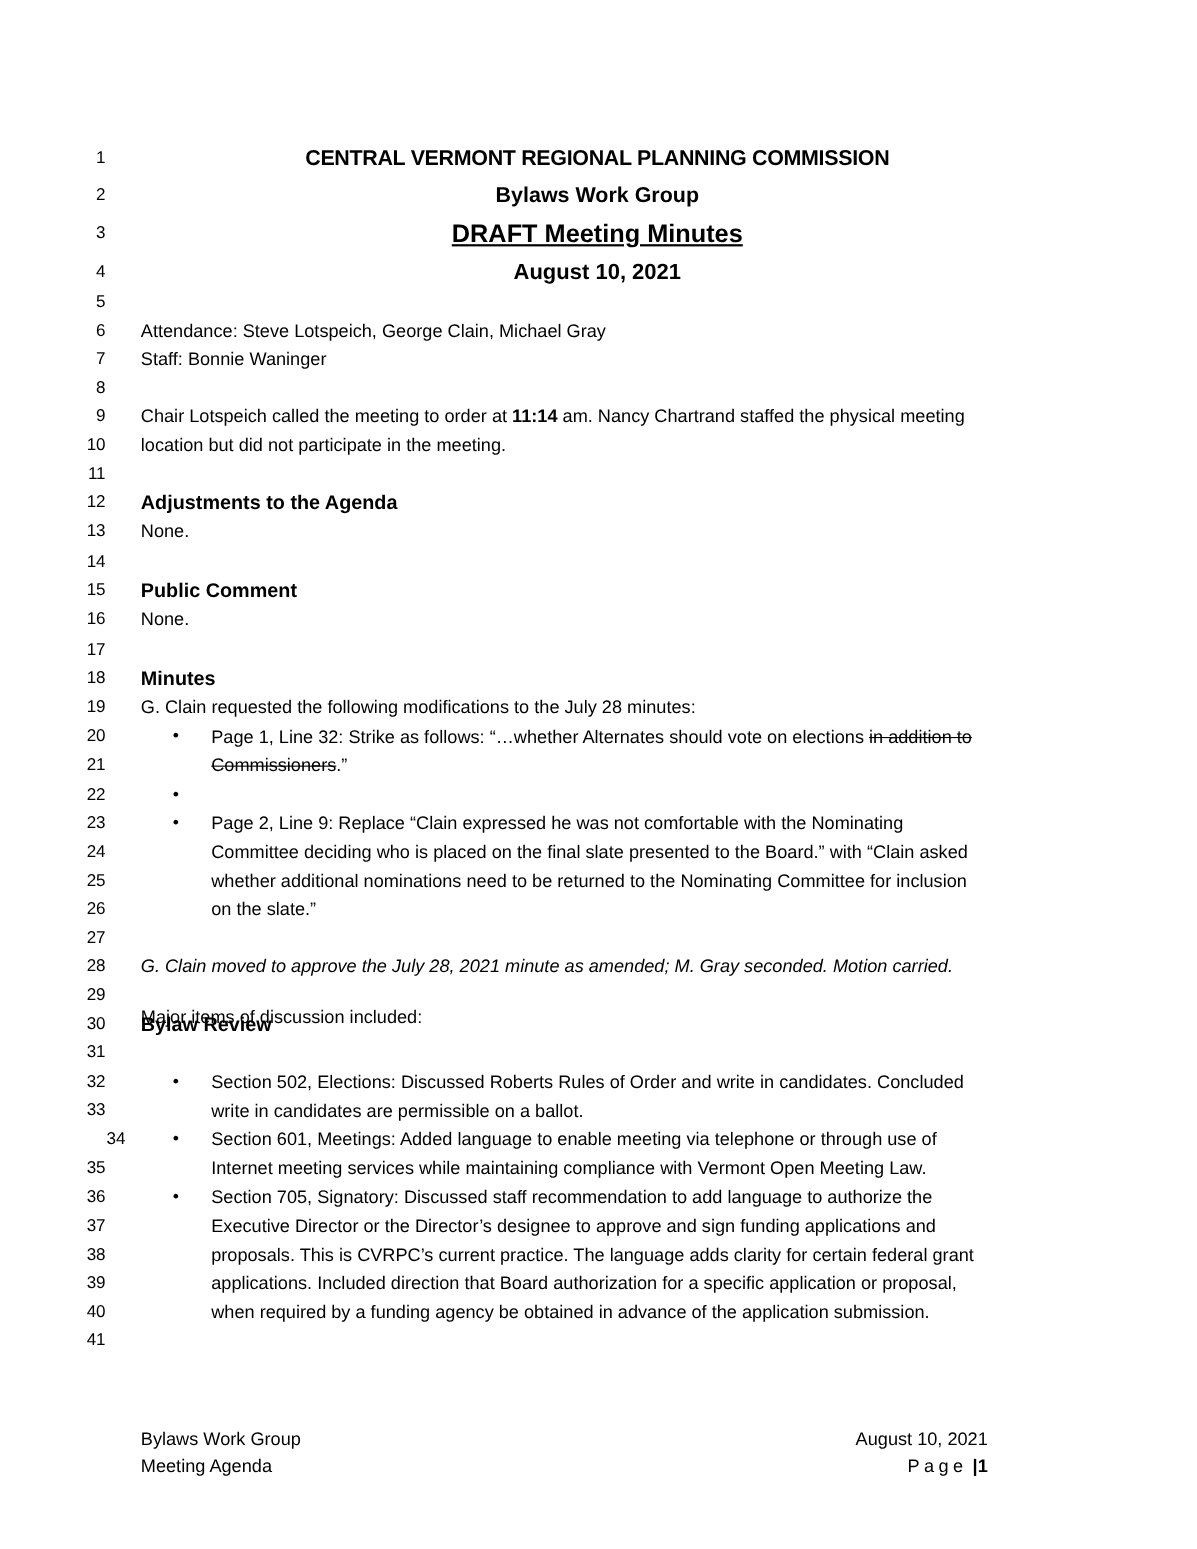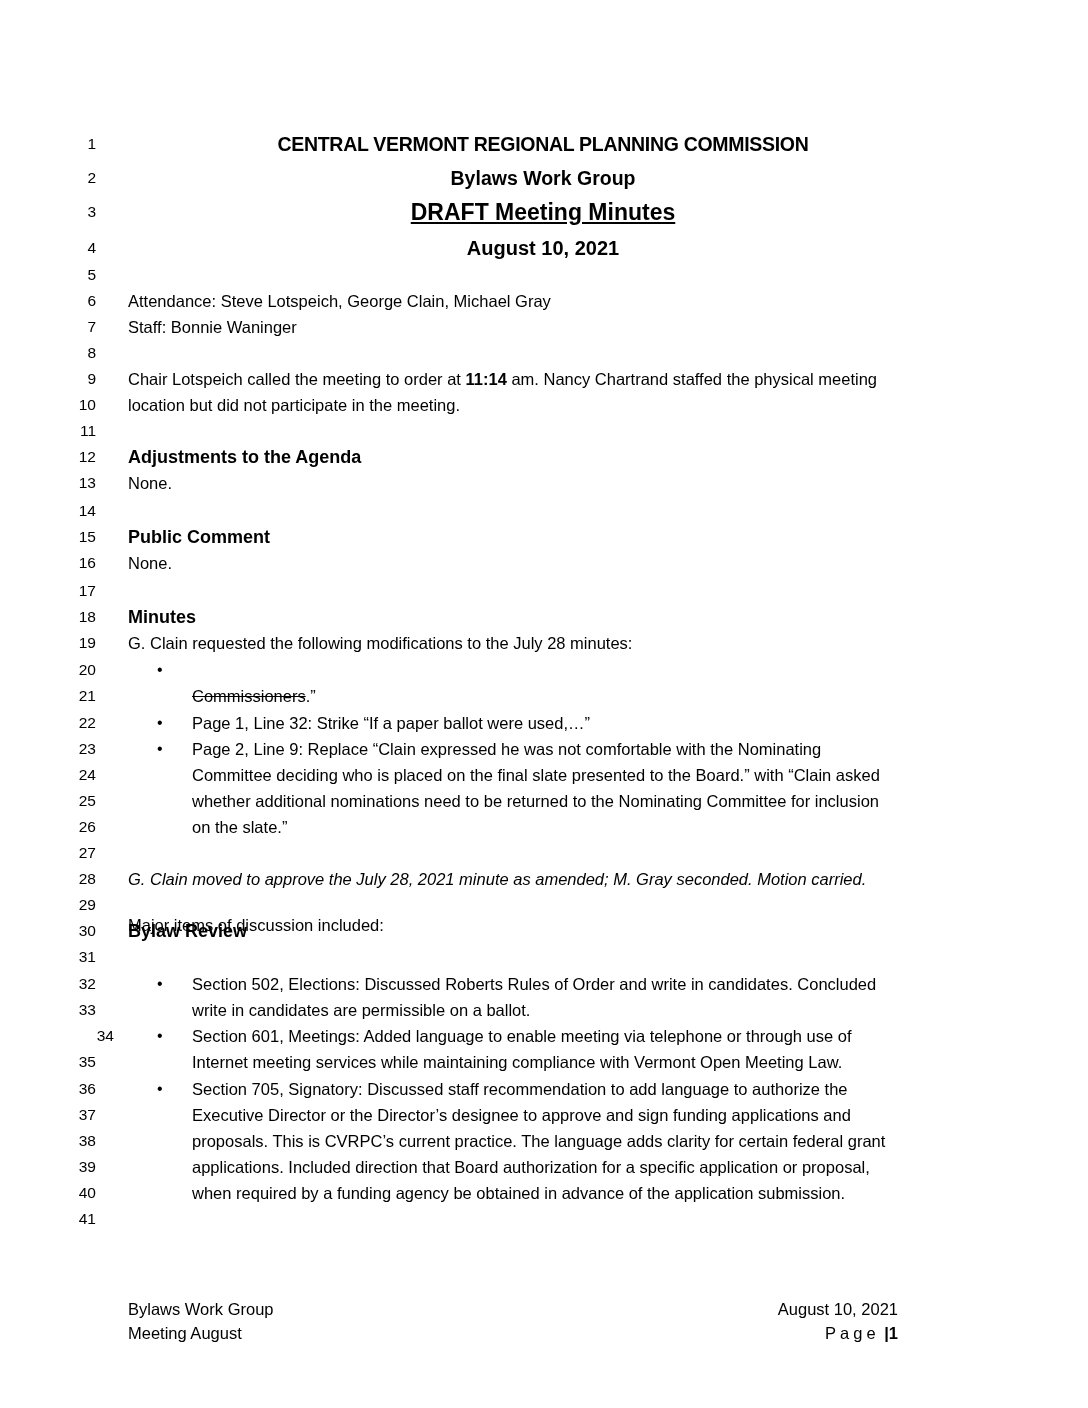--- a/index.html
+++ b/index.html
@@ -209,28 +209,28 @@
 
   <div class="line" style="top:604px">
     <span class="txt sec">Minutes</span>
   </div>
   <div class="line" style="top:630px">
     <span class="txt">G. Clain requested the following modifications to the July 28 minutes:</span>
   </div>
 
   <div class="line" style="top:657px">
     <span class="bullet">•</span>
+    <span class="txt ind"><span>Page 1</span><span>, Line 32:  Strike as follows:  “…whether Alternates should vote on elections </span><span class="strike">in addition to</span></span>
   </div>
   <div class="line" style="top:683px">
     <span class="txt ind"><span class="strike">Commissioners</span><span>.”</span></span>
   </div>
 
   <div class="line" style="top:710px">
     <span class="bullet">•</span>
-    <span class="txt ind"><span>Page 1</span><span>, Line 32:  Strike “If a paper ballot were used,…”</span></span>
   </div>
 
   <div class="line" style="top:736px">
     <span class="bullet">•</span>
     <span class="txt ind"><span>Page 2</span><span>, Line 9:  Replace “Clain expressed he was not comfortable with the Nominating</span></span>
   </div>
   <div class="line" style="top:762px">
     <span class="txt ind">Committee deciding who is placed on the final slate presented to the Board.” with “Clain asked</span>
   </div>
   <div class="line" style="top:788px">
@@ -279,19 +279,19 @@
   </div>
   <div class="line" style="top:1154px">
     <span class="txt ind">applications.  Included direction that Board authorization for a specific application or proposal,</span>
   </div>
   <div class="line" style="top:1180px">
     <span class="txt ind">when required by a funding agency be obtained in advance of the application submission.</span>
   </div>
 
   <div class="footer footer-left">
     <div>Bylaws Work Group</div>
-    <div>Meeting August</div>
+    <div>Meeting Agenda</div>
   </div>
   <div class="footer footer-right">
     <div>August 10, 2021</div>
     <div><span class="pg">Page</span> <span class="b">|</span><span class="b">1</span></div>
   </div>
 </div>
 
 </body></html>

